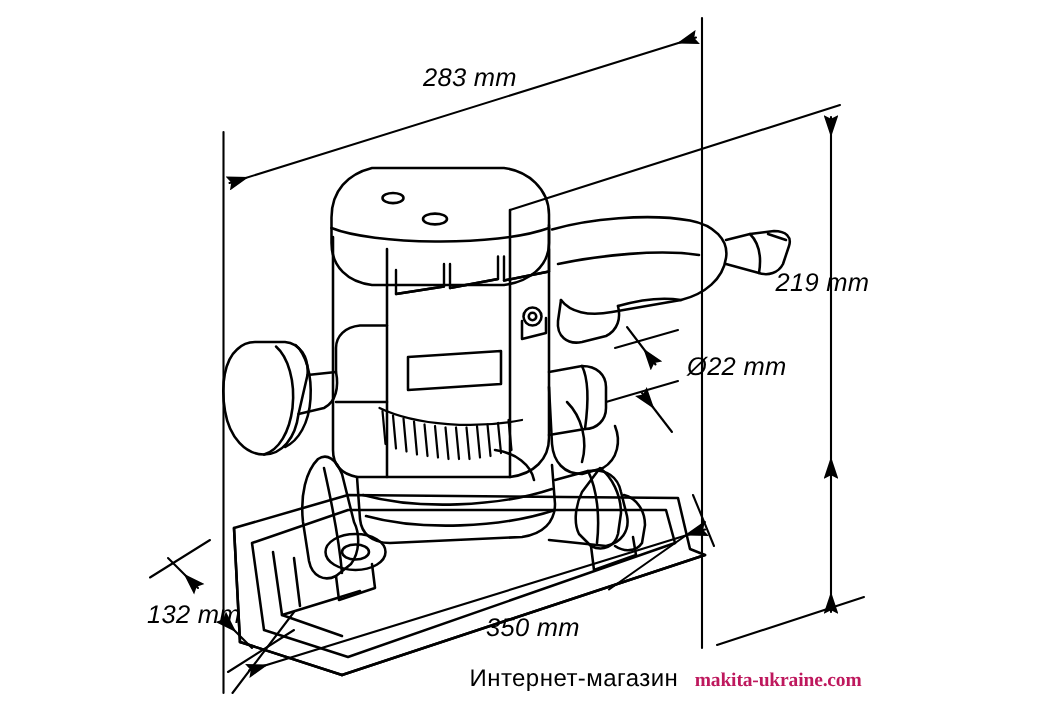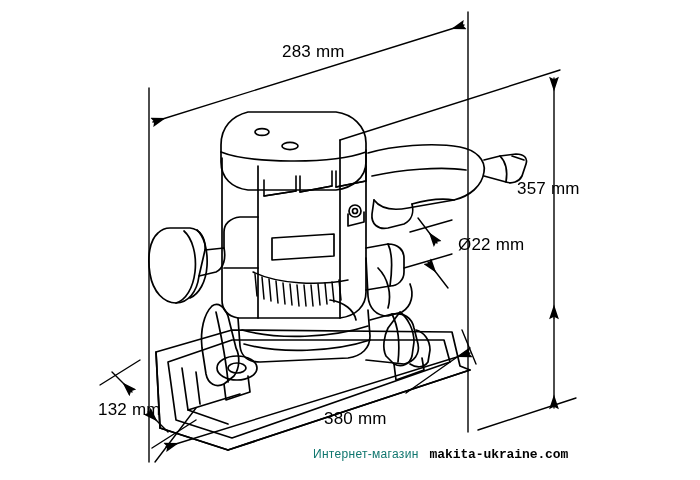--- a/index.html
+++ b/index.html
@@ -22,44 +22,45 @@
     width: 700px;
     height: 480px;
   }
   .dim-text {
     position: absolute;
     font-family: "Liberation Sans", sans-serif;
     font-size: 17px;
     color: #000000;
     white-space: nowrap;
     letter-spacing: 0.2px;
+    font-style: italic;
   }
   #t-283 { left: 282px; top: 42px; }
   #t-219 { left: 517px; top: 179px; }
   #t-22  { left: 458px; top: 235px; }
   #t-115 { left: 98px;  top: 400px; }
   #t-230 { left: 324px; top: 409px; }
 
   #watermark {
     position: absolute;
     left: 313px;
     top: 444px;
     white-space: nowrap;
   }
   #wm-shop {
     font-family: "Liberation Sans", sans-serif;
-    font-size: 12px;
-    color: #0f766e;
+    font-size: 16px;
+    color: #000000;
     letter-spacing: 0.3px;
   }
   #wm-site {
-    font-family: Liberation Mono, monospace;
+    font-family: Liberation Serif, serif;
     font-size: 13px;
     font-weight: bold;
-    color: #000000;
+    color: #be185d;
     letter-spacing: -0.1px;
     margin-left: 11px;
   }
 </style>
 </head>
 <body>
 
 <div id="stage">
 
   <svg id="drawing" viewBox="0 0 700 480" xmlns="http://www.w3.org/2000/svg">
@@ -214,25 +215,25 @@
                  L428,362 C424,368 416,368 410,364"></path>
         <path d="M394,364 L396,380 L424,370 L422,358"></path>
 
         <path d="M330,300 C344,302 354,310 356,320"></path>
       </g>
     </g>
   </svg>
 
   <div class="dim-text" id="t-283">283 mm</div>
 
-  <div class="dim-text" id="t-219">357 mm</div>
+  <div class="dim-text" id="t-219">219 mm</div>
 
   <div class="dim-text" id="t-22">Ø22 mm</div>
 
   <div class="dim-text" id="t-115">132 mm</div>
 
-  <div class="dim-text" id="t-230">380 mm</div>
+  <div class="dim-text" id="t-230">350 mm</div>
 
   <div id="watermark">
     <span id="wm-shop">Интернет-магазин</span><span id="wm-site">makita-ukraine.com</span>
   </div>
 
 </div>
 
 </body></html>

